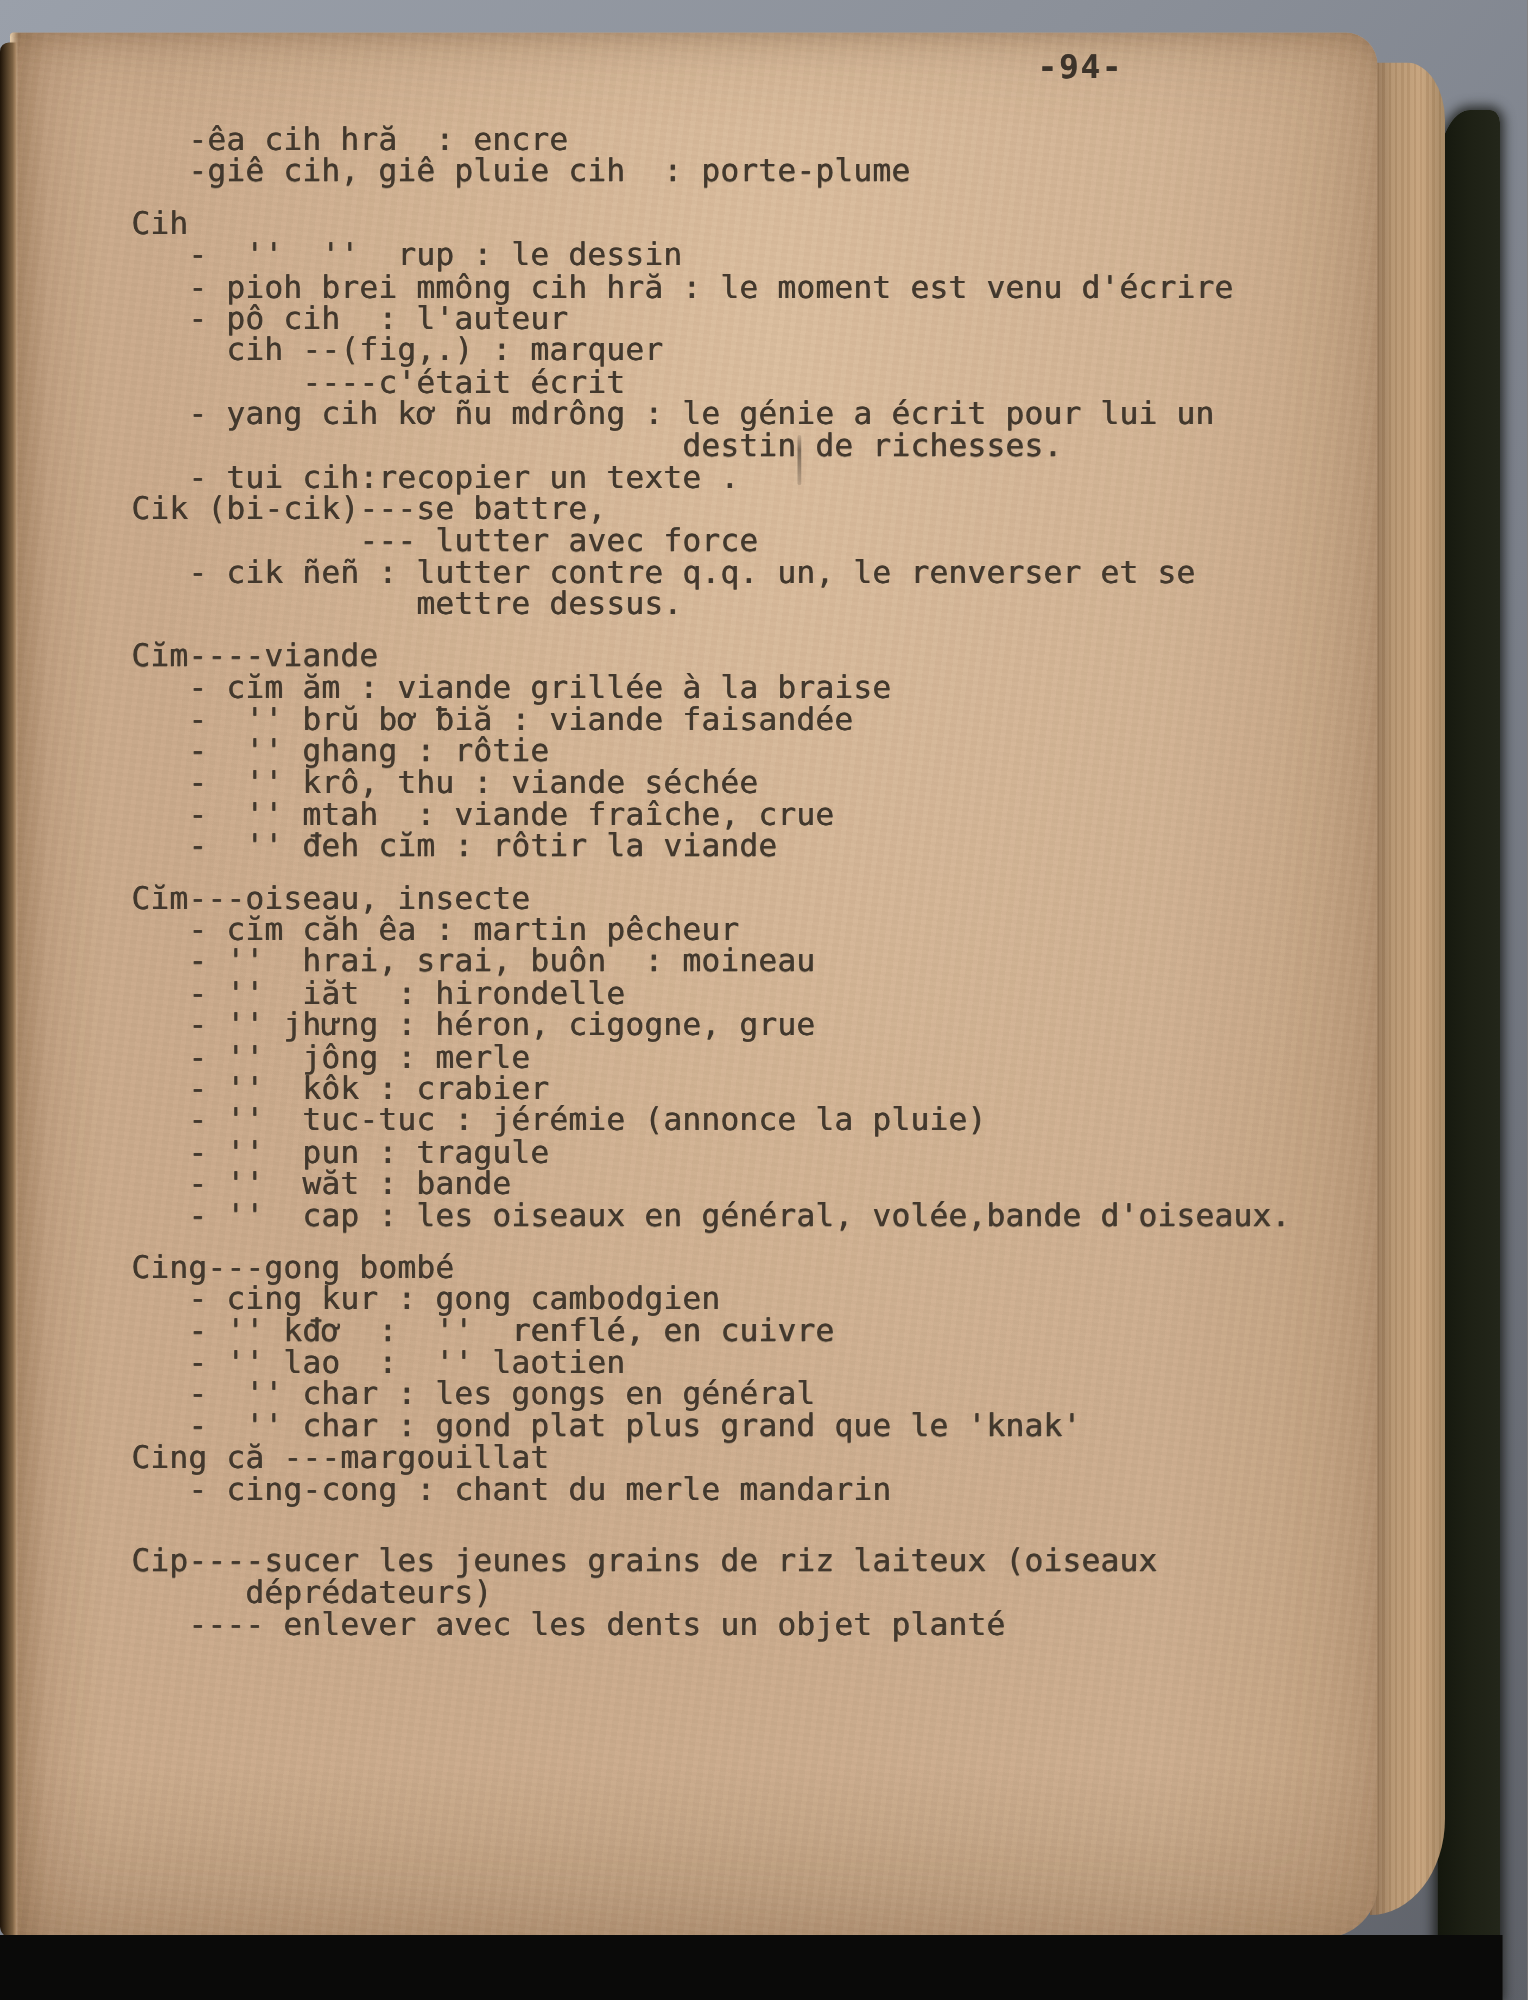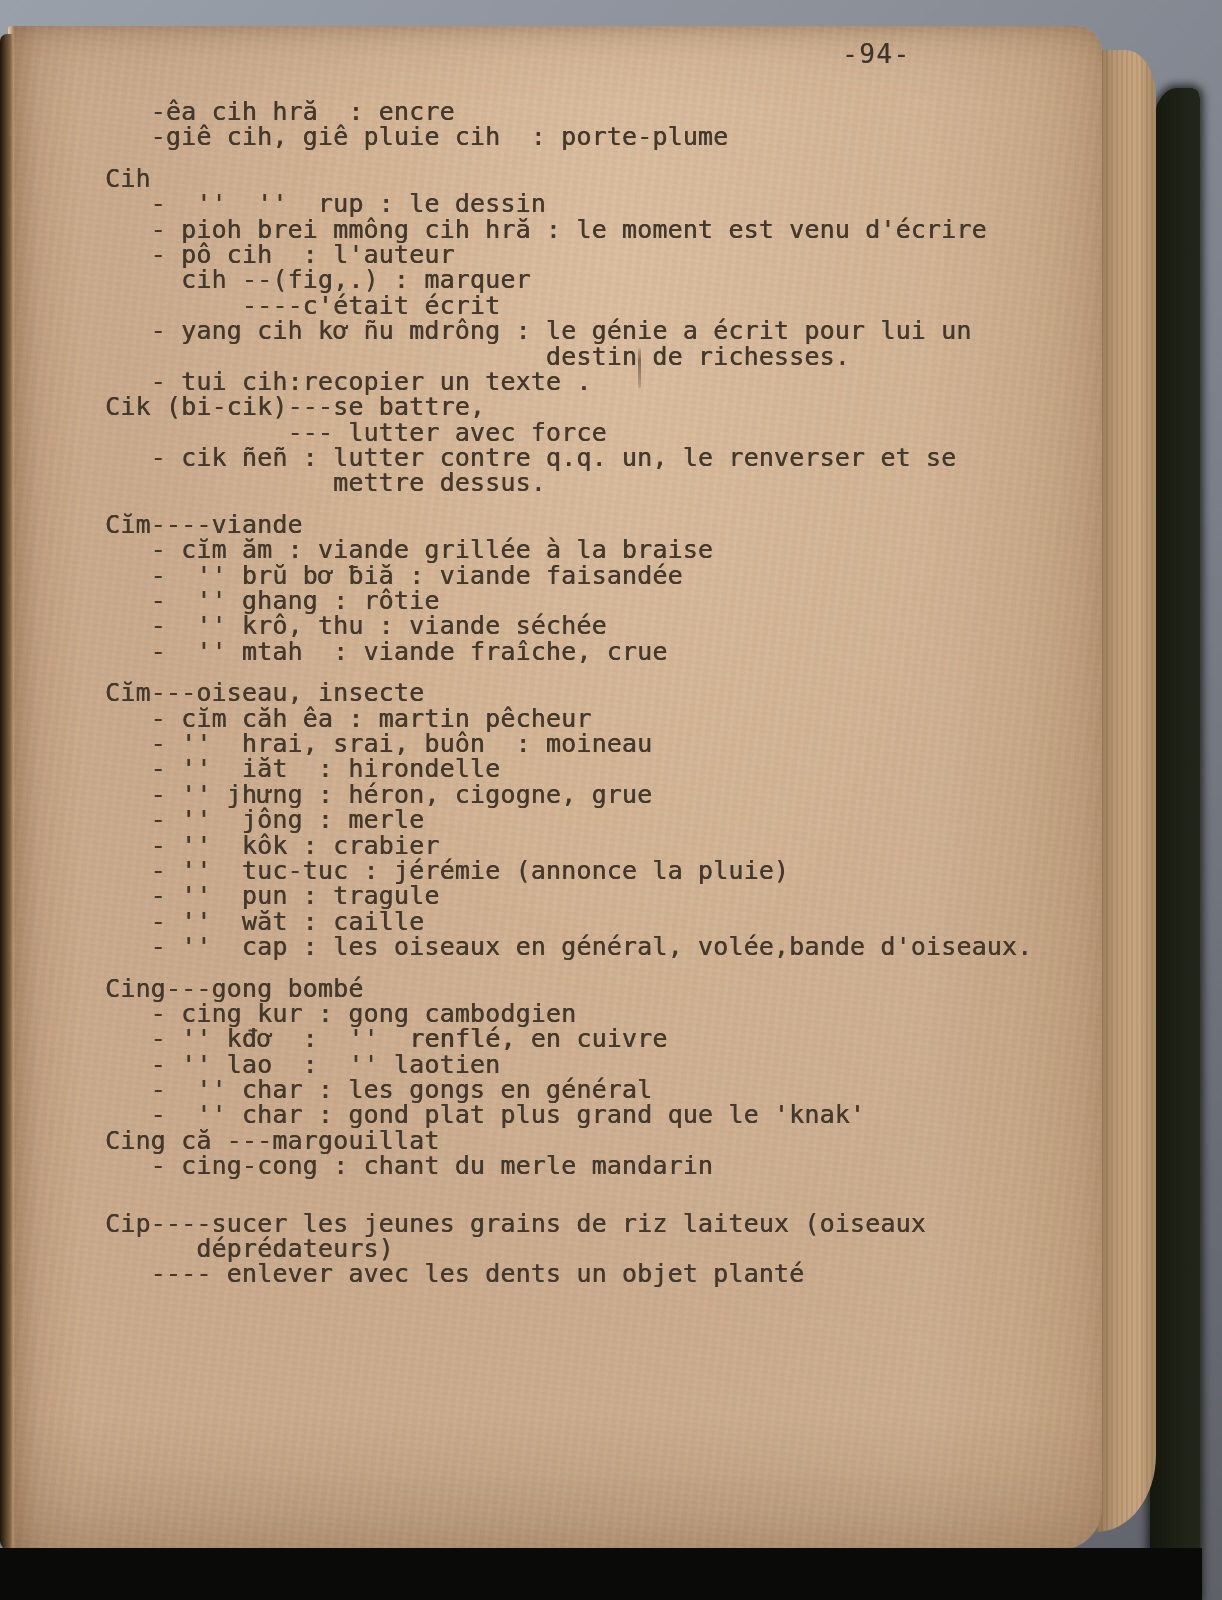--- a/index.html
+++ b/index.html
@@ -47,23 +47,22 @@
       repeating-linear-gradient(97deg,rgba(255,255,255,.011) 0 4px,rgba(0,0,0,.015) 4px 9px);
   }
   
   .left-curl{
     position:absolute;left:0;top:34px;width:13px;height:1516px;z-index:5;
     background:linear-gradient(90deg,#1f1408 0%,#503d26 40%,#7e6344 78%,#b18e6a 100%);
     border-radius:7px 0 0 9px;
   }
   .page-num{
     position:absolute;left:822px;top:13px;
-    font-size:26px;letter-spacing:1.5px;color:#3c332a;font-weight:normal;
+    font-size:26px;letter-spacing:1.5px;color:#3c332a;font-weight:bold;
     text-shadow:.4px .3px .5px rgba(55,45,35,.55);
-    margin-left:12px;
   }
   .text-block{
     position:absolute;left:97px;top:73px;
     font-size:25px;letter-spacing:.15px;color:#42382d;
     text-shadow:.45px 0 0 rgba(66,56,45,.85), 0 .3px .5px rgba(66,56,45,.35);
   }
   .line{height:25.4px;line-height:25.4px;white-space:pre;}
   .line:empty{height:16px;}
   .line b{font-weight:normal;text-shadow:.8px 0 0 rgba(50,42,33,.9);}
   .stray-mark{position:absolute;left:630px;top:322px;width:3px;height:40px;
@@ -125,20 +124,21 @@
         <div class="line">   - cĭm ăm : viande grillée à la braise</div>
 
         <div class="line">   -  '' brŭ bơ ƀiă : viande faisandée</div>
 
         <div class="line">   -  '' ghang : rôtie</div>
 
         <div class="line">   -  '' krô, thu : viande séchée</div>
 
         <div class="line">   -  '' mtah  : viande fraîche, crue</div>
 
+        <div class="line">   -  '' đeh cĭm : rôtir la viande</div>
 
         <div class="line"></div>
 
         <div class="line">Cĭm---oiseau, insecte</div>
 
         <div class="line">   - cĭm căh êa : martin pêcheur</div>
 
 
         <div class="line">   - ''  hrai, srai, buôn  : moineau</div>
 
@@ -147,21 +147,21 @@
         <div class="line">   - '' jhưng : héron, cigogne, grue</div>
 
         <div class="line">   - ''  jông : merle</div>
 
         <div class="line">   - ''  kôk : crabier</div>
 
         <div class="line">   - ''  tuc-tuc : jérémie (annonce la pluie)</div>
 
         <div class="line">   - ''  pun : tragule</div>
 
-        <div class="line">   - ''  wăt : caille</div>
+        <div class="line">   - ''  wăt : bande</div>
 
         <div class="line">   - ''  cap : les oiseaux en général, volée,bande d'oiseaux.</div>
 
         <div class="line"></div>
 
         <div class="line">Cing---gong bombé</div>
 
         <div class="line">   - cing kur : gong cambodgien</div>
 
         <div class="line"><span>   - '' kđơ  :  ''  </span><b>renflé,</b><span> en cuivre</span></div>

